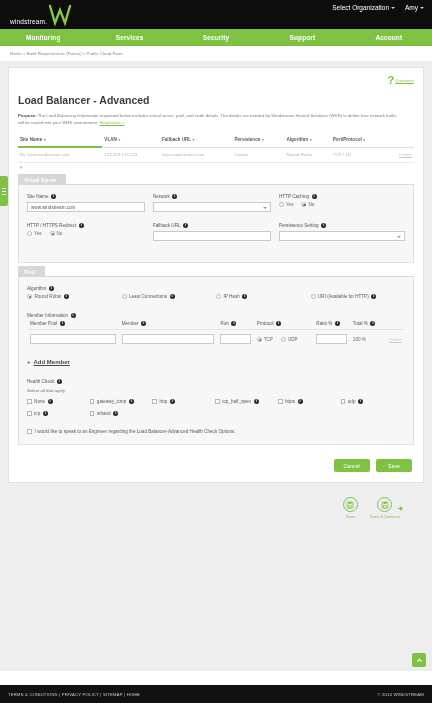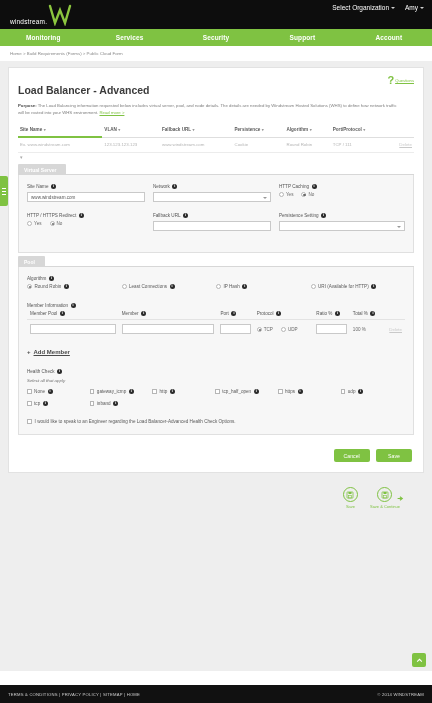--- a/index.html
+++ b/index.html
@@ -52,21 +52,21 @@
   .card { background:#ffffff; border:1px solid #e2e2e2; padding:9px 9px 10px 9px; position:relative; }
 
   .qmark {
     position:absolute; right:9px; top:8px; text-align:center; cursor:pointer;
     display:flex; align-items:flex-end; gap:1px;
   }
   .qmark .q { color:#7fc242; font-size:11px; font-weight:bold; line-height:8px; }
   .qmark .qtext { color:#7fc242; font-size:4.2px; text-decoration:underline; padding-bottom:1px;}
 
   h1.page-title {
-    margin:7px 0 6px 0; font-size:10.5px; color:#3b3b3b; font-weight:bold;
+    margin:17px 0 6px 0; font-size:10.5px; color:#3b3b3b; font-weight:bold;
   }
   .purpose { font-size:4.3px; line-height:7px; color:#7d7d7d; margin-bottom:8px; max-width:385px;}
   .purpose b { color:#4a4a4a; }
   .purpose a { color:#7fc242; text-decoration:underline; }
 
   
   .sumtable { width:100%; border-collapse:collapse; margin-top:4px; }
   .sumtable th {
     text-align:left; font-size:4.6px; font-weight:bold; color:#5a5a5a;
     padding:3px 2px 4px 2px; border-bottom:1px solid #dedede;

